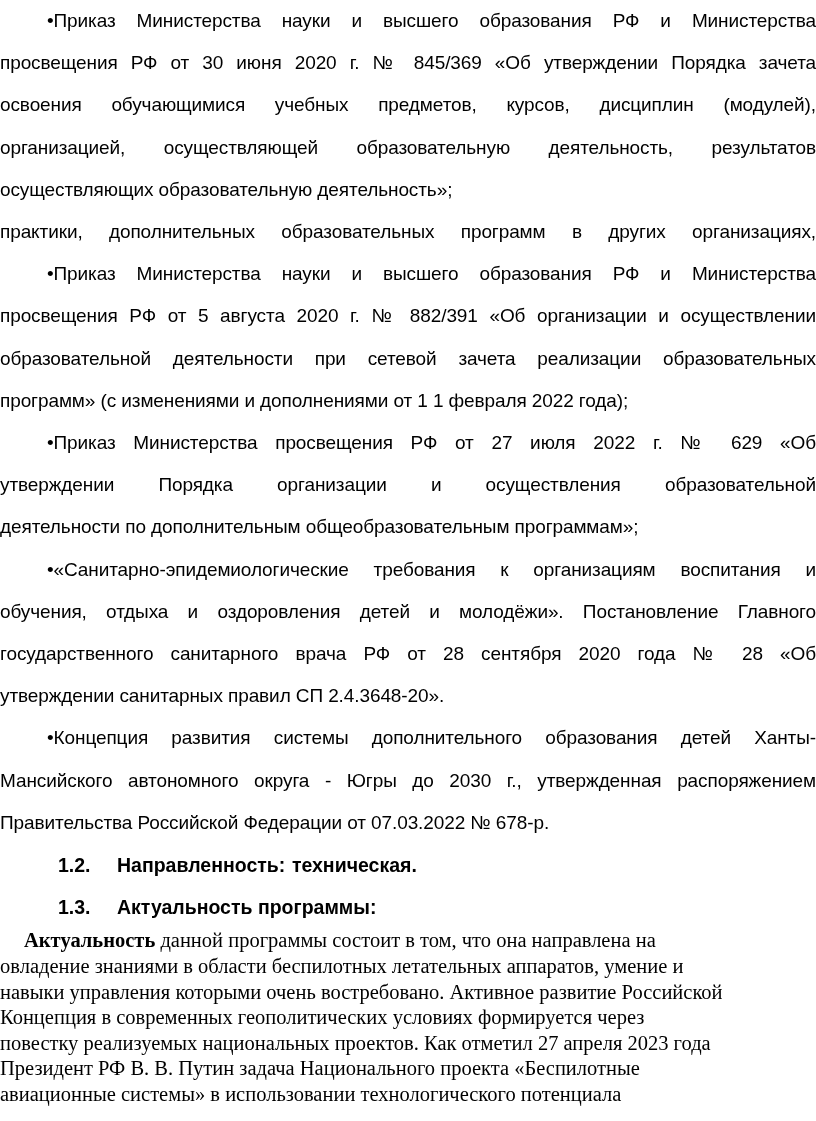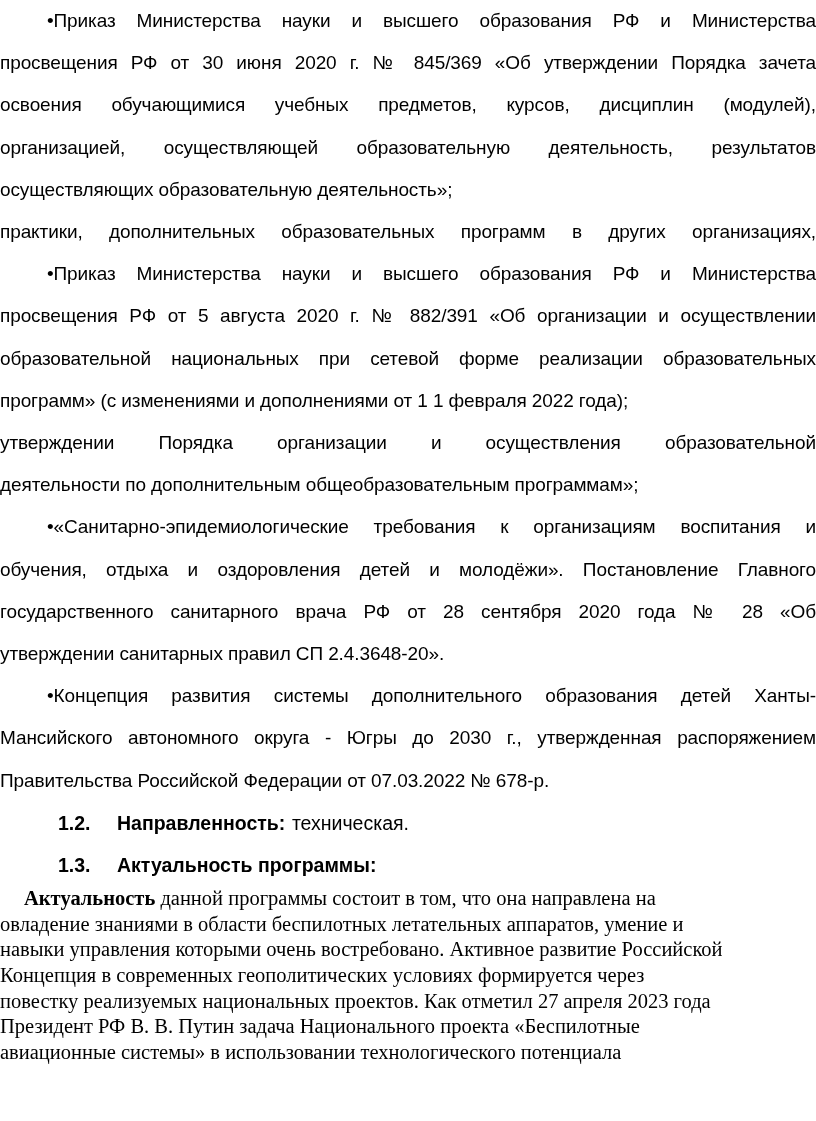--- a/index.html
+++ b/index.html
@@ -45,21 +45,21 @@
     font-weight: 700;
     padding-left: 58px;
     white-space: nowrap;
   }
   .heading .num {
     display: inline-block;
     width: 59px;
     font-weight: 700;
   }
   .heading .hrest {
-    font-weight: 400;
+    font-weight: 700;
     margin-left: 0.34em;
   }
   
   .para-serif {
     font-family: "Liberation Serif", serif;
     font-size: 20.5px;
     line-height: 25.6px;
     color: #000000;
   }
   .sline {
@@ -80,24 +80,25 @@
         <div class="tline first">•Приказ Министерства науки и высшего образования РФ и Министерства</div>
         <div class="tline">просвещения РФ от 30 июня 2020 г. № 845/369 «Об утверждении Порядка зачета</div>
         <div class="tline">освоения обучающимися учебных предметов, курсов, дисциплин (модулей),</div>
         <div class="tline">организацией, осуществляющей образовательную деятельность, результатов</div>
         <div class="tline last">осуществляющих образовательную деятельность»;</div>
         <div class="tline">практики, дополнительных образовательных программ в других организациях,</div>
       </div>
       <div class="para-sans">
         <div class="tline first">•Приказ Министерства науки и высшего образования РФ и Министерства</div>
         <div class="tline">просвещения РФ от 5 августа 2020 г. № 882/391 «Об организации и осуществлении</div>
-        <div class="tline">образовательной национальных при сетевой форме реализации образовательных</div>
+        <div class="tline">образовательной деятельности при сетевой зачета реализации образовательных</div>
         <div class="tline last">программ» (с изменениями и дополнениями от 1 1 февраля 2022 года);</div>
       </div>
       <div class="para-sans">
+        <div class="tline first">•Приказ Министерства просвещения РФ от 27 июля 2022 г. № 629 «Об</div>
         <div class="tline">утверждении Порядка организации и осуществления образовательной</div>
         <div class="tline last">деятельности по дополнительным общеобразовательным программам»;</div>
       </div>
       <div class="para-sans">
         <div class="tline first">•«Санитарно-эпидемиологические требования к организациям воспитания и</div>
         <div class="tline">обучения, отдыха и оздоровления детей и молодёжи». Постановление Главного</div>
         <div class="tline">государственного санитарного врача РФ от 28 сентября 2020 года № 28 «Об</div>
         <div class="tline last">утверждении санитарных правил СП 2.4.3648-20».</div>
       </div>
       <div class="para-sans">

